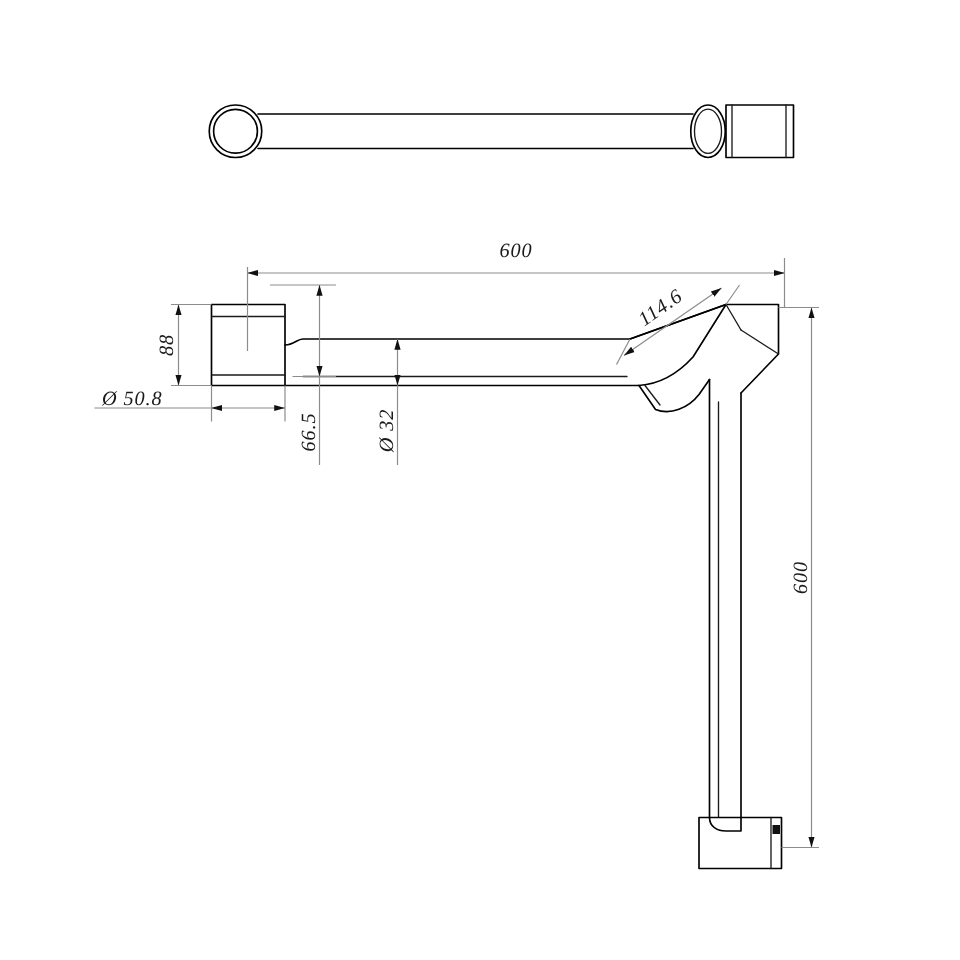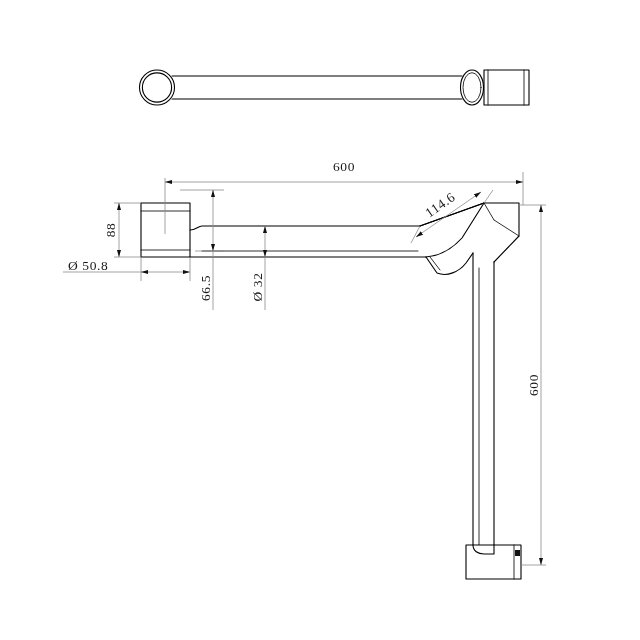--- a/index.html
+++ b/index.html
@@ -11,20 +11,21 @@
     width: 640px;
     height: 640px;
     font-family: "Liberation Sans", sans-serif;
     overflow: hidden;
   }
   #drawing-root {
     position: relative;
     width: 640px;
     height: 640px;
     background: #ffffff;
+    font-style: italic;
   }
   svg.sheet {
     display: block;
     width: 640px;
     height: 640px;
   }
   .part-line {
     fill: none;
     stroke: #000000;
     stroke-width: 1.1;

